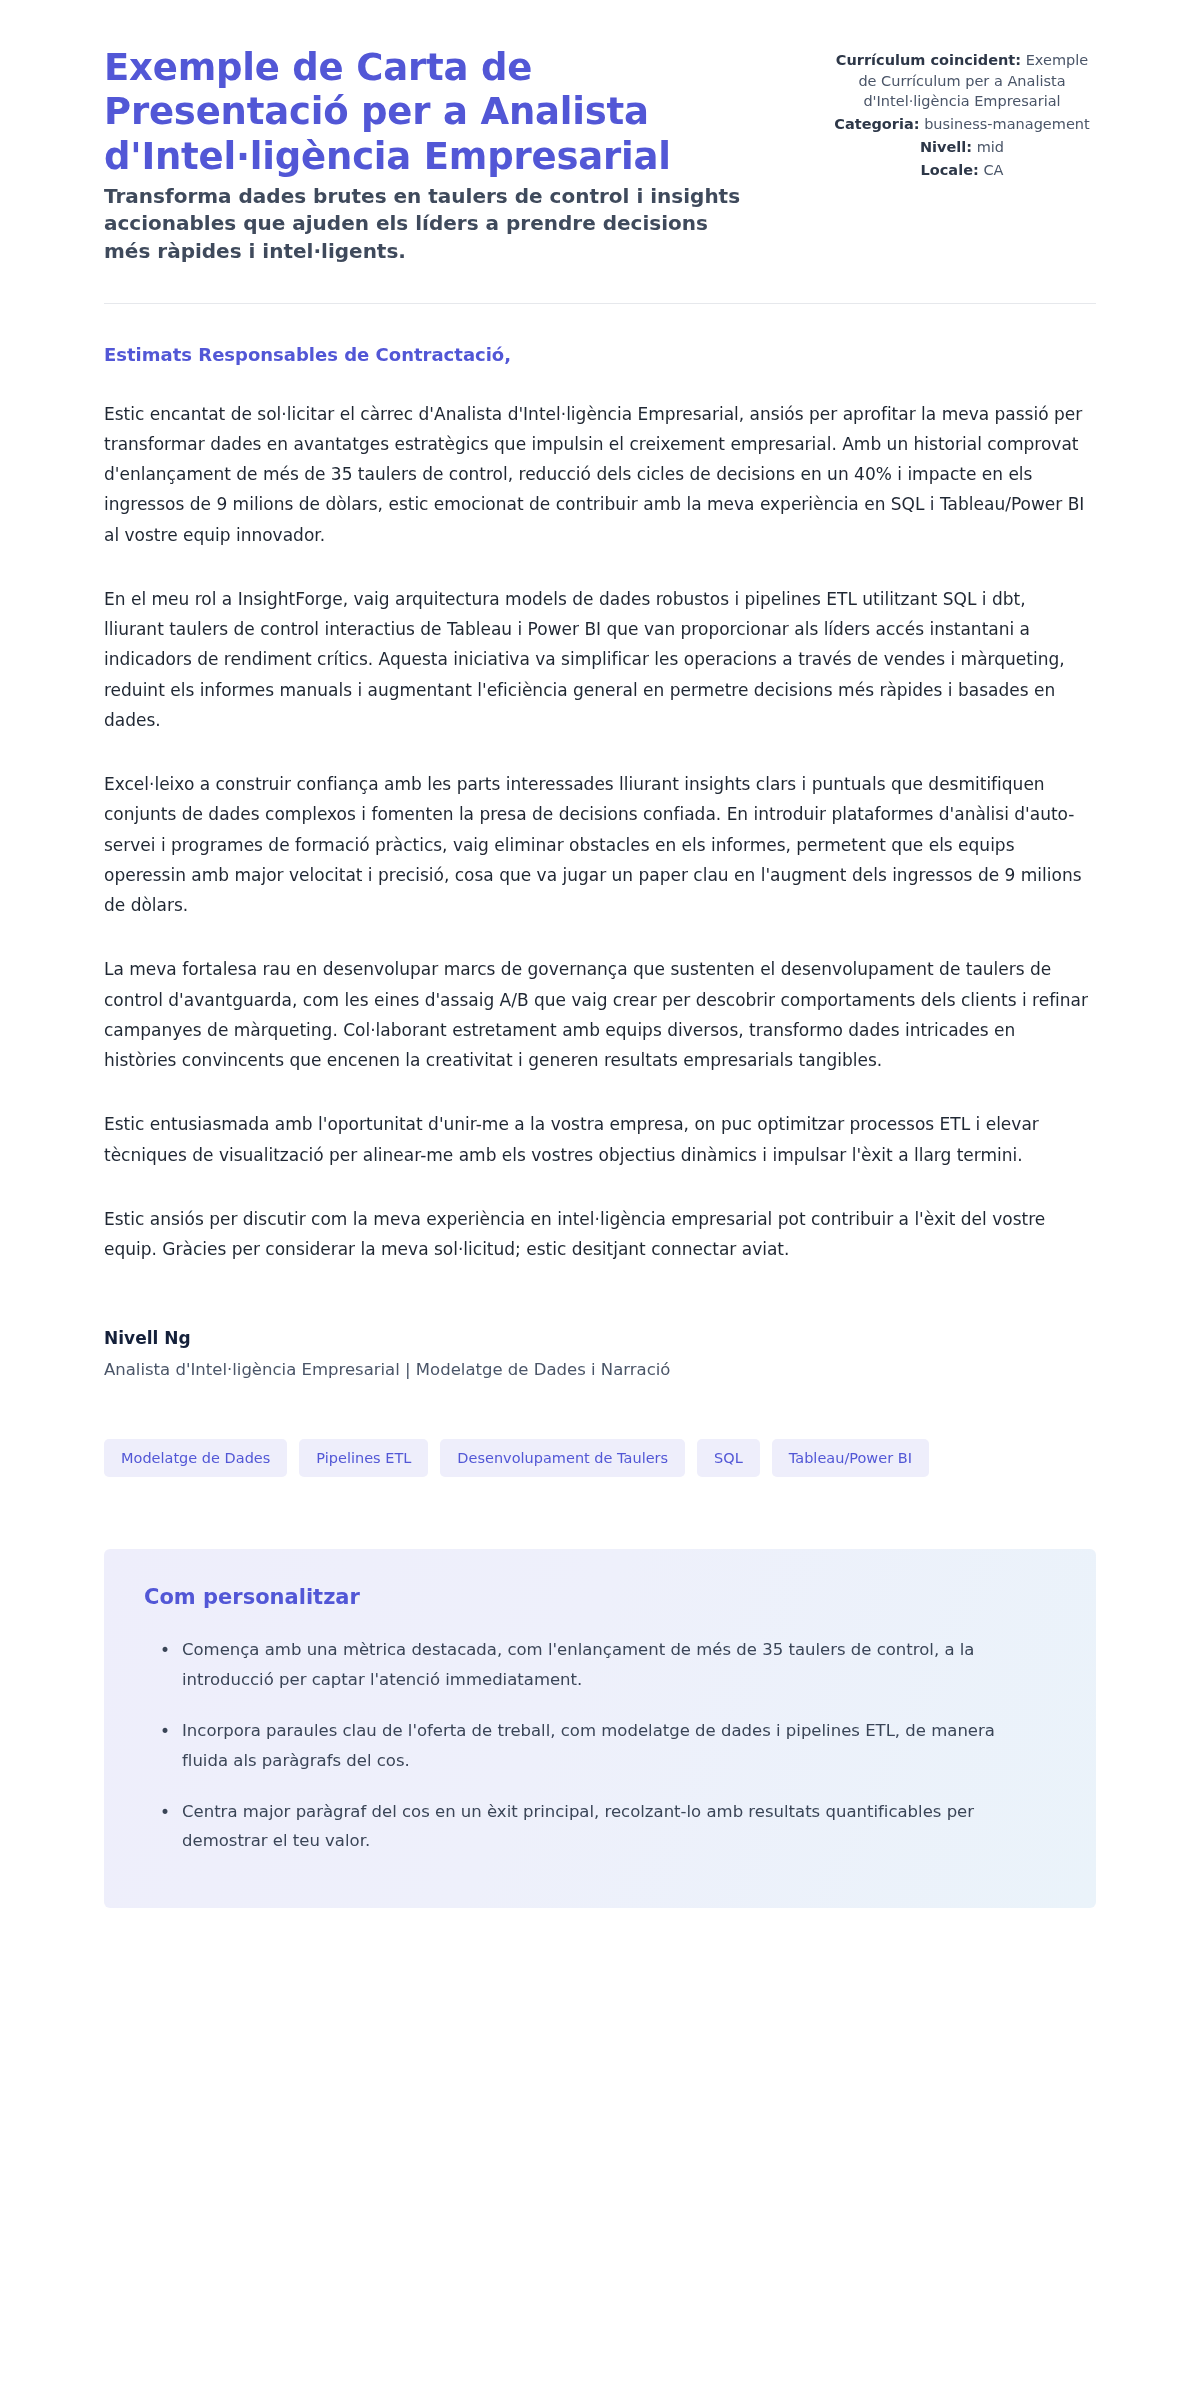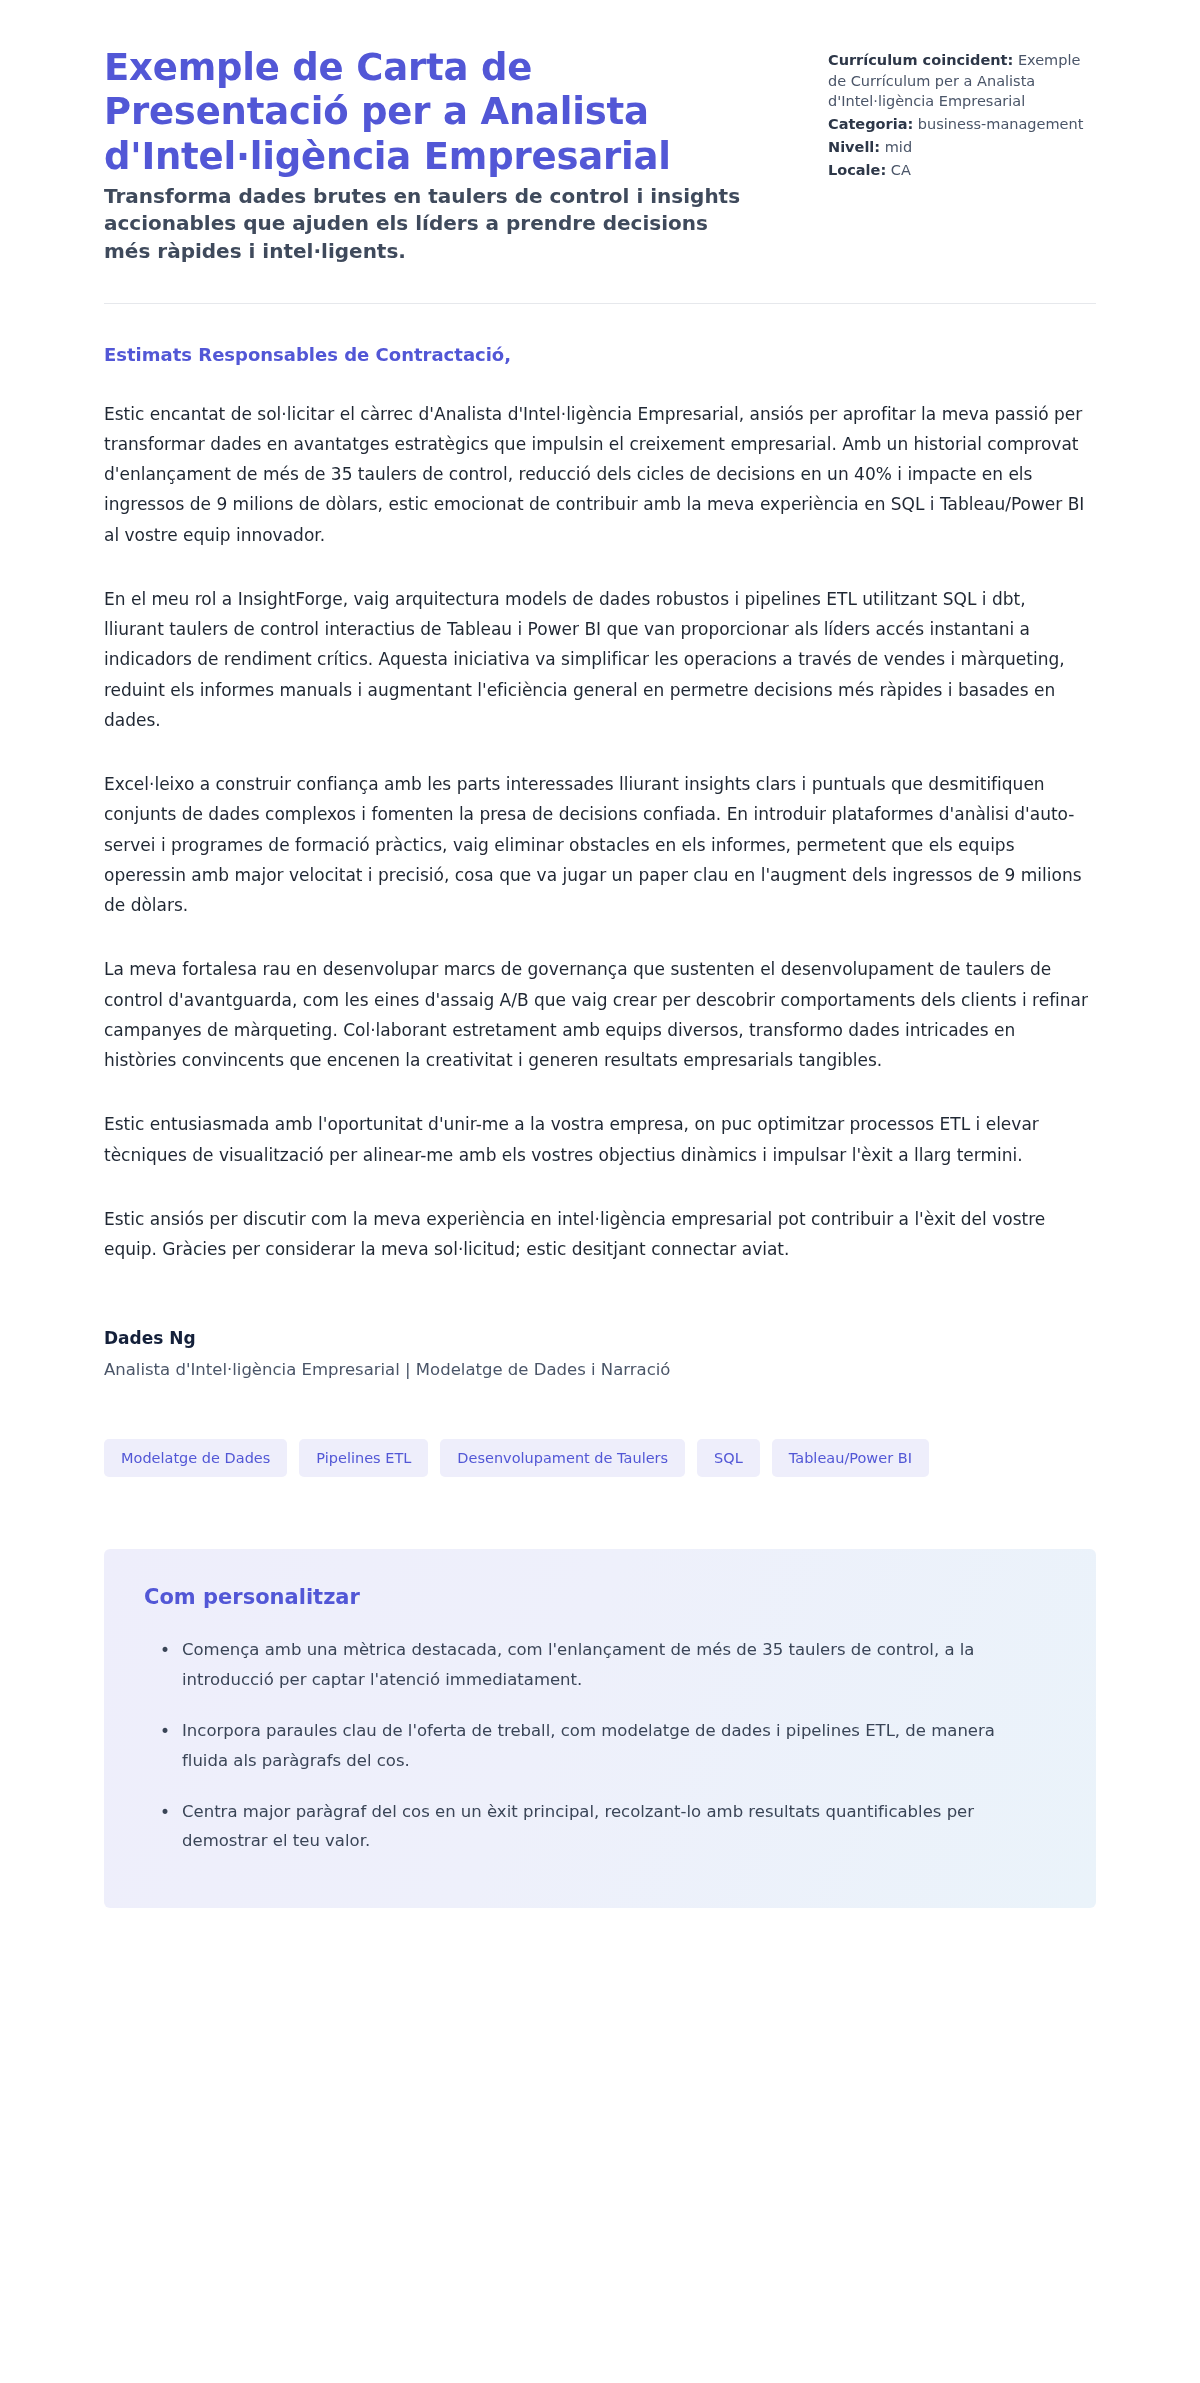--- a/index.html
+++ b/index.html
@@ -45,21 +45,21 @@
     font-size: 20px;
     line-height: 1.36;
     font-weight: 700;
     color: #3f4a5c;
     margin: 0;
   }
 
   .header-right {
     flex: 0 0 auto;
     width: 268px;
-    text-align: left;
+    text-align: center;
     font-size: 14.5px;
     line-height: 1.43;
     color: #4a5568;
     padding-top: 4px;
   }
   .meta-row { margin-bottom: 2px; }
   .meta-label {
     font-weight: 700;
     color: #2d3748;
   }
@@ -197,21 +197,21 @@
 
     <p class="body-par">Estic encantat de sol·licitar el càrrec d'Analista d'Intel·ligència Empresarial, ansiós per aprofitar la meva passió per transformar dades en avantatges estratègics que impulsin el creixement empresarial. Amb un historial comprovat d'enlançament de més de 35 taulers de control, reducció dels cicles de decisions en un 40% i impacte en els ingressos de 9 milions de dòlars, estic emocionat de contribuir amb la meva experiència en SQL i Tableau/Power BI al vostre equip innovador.</p>
     <p class="body-par">En el meu rol a InsightForge, vaig arquitectura models de dades robustos i pipelines ETL utilitzant SQL i dbt, lliurant taulers de control interactius de Tableau i Power BI que van proporcionar als líders accés instantani a indicadors de rendiment crítics. Aquesta iniciativa va simplificar les operacions a través de vendes i màrqueting, reduint els informes manuals i augmentant l'eficiència general en permetre decisions més ràpides i basades en dades.</p>
     <p class="body-par">Excel·leixo a construir confiança amb les parts interessades lliurant insights clars i puntuals que desmitifiquen conjunts de dades complexos i fomenten la presa de decisions confiada. En introduir plataformes d'anàlisi d'auto-servei i programes de formació pràctics, vaig eliminar obstacles en els informes, permetent que els equips operessin amb major velocitat i precisió, cosa que va jugar un paper clau en l'augment dels ingressos de 9 milions de dòlars.</p>
     <p class="body-par">La meva fortalesa rau en desenvolupar marcs de governança que sustenten el desenvolupament de taulers de control d'avantguarda, com les eines d'assaig A/B que vaig crear per descobrir comportaments dels clients i refinar campanyes de màrqueting. Col·laborant estretament amb equips diversos, transformo dades intricades en històries convincents que encenen la creativitat i generen resultats empresarials tangibles.</p>
     <p class="body-par">Estic entusiasmada amb l'oportunitat d'unir-me a la vostra empresa, on puc optimitzar processos ETL i elevar tècniques de visualització per alinear-me amb els vostres objectius dinàmics i impulsar l'èxit a llarg termini.</p>
     <p class="body-par">Estic ansiós per discutir com la meva experiència en intel·ligència empresarial pot contribuir a l'èxit del vostre equip. Gràcies per considerar la meva sol·licitud; estic desitjant connectar aviat.</p>
   </div>
 
   <div class="signature">
-    <p class="sig-name">Dades Ng</p>
+    <p class="sig-name">Nivell Ng</p>
     <p class="sig-role">Analista d'Intel·ligència Empresarial | Modelatge de Dades i Narració</p>
   </div>
 
   <div class="tags">
     <span class="tag">Modelatge de Dades</span>
     <span class="tag">Pipelines ETL</span>
     <span class="tag">Desenvolupament de Taulers</span>
     <span class="tag">SQL</span>
     <span class="tag">Tableau/Power BI</span>
   </div>

